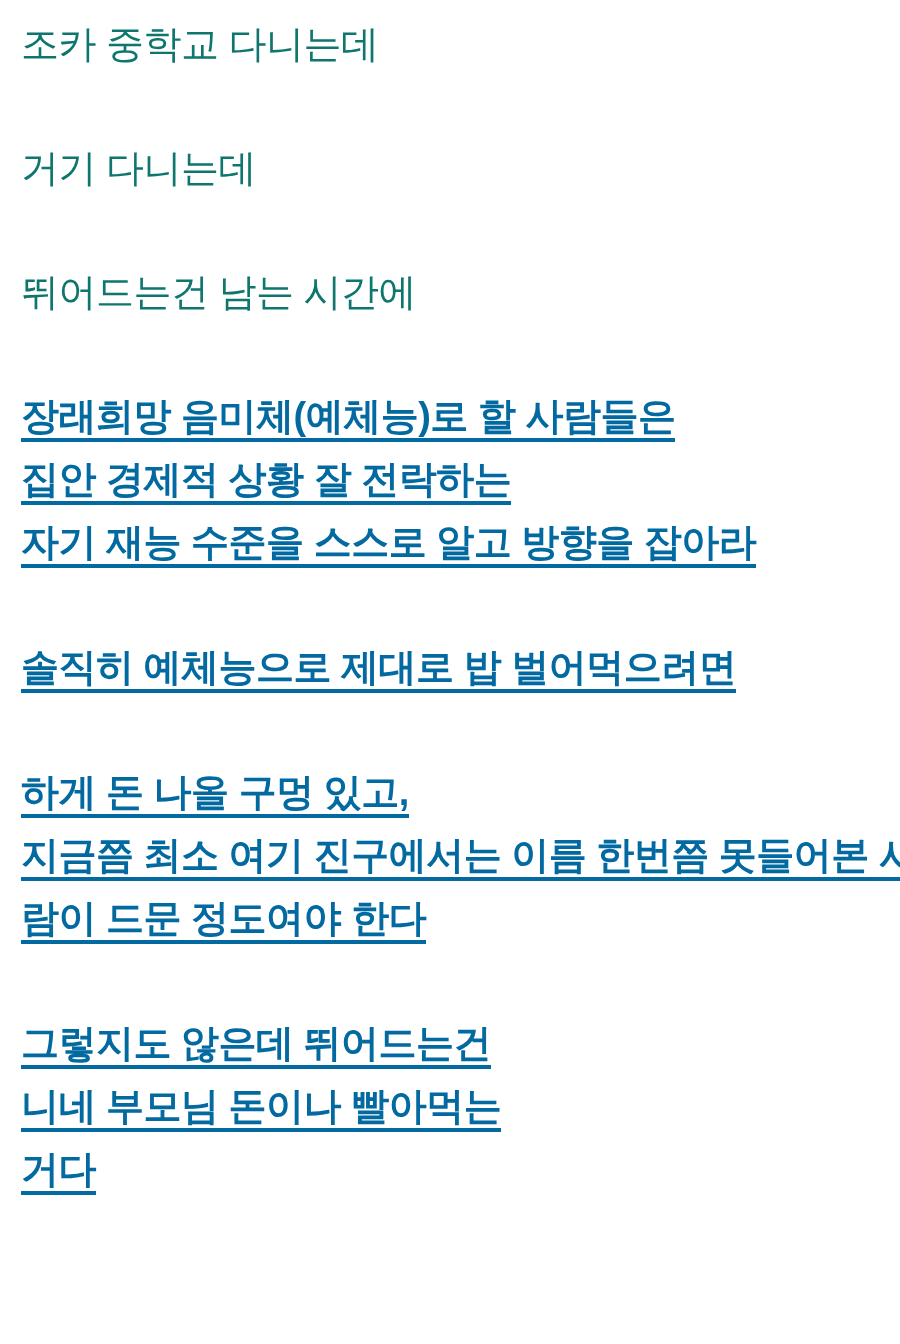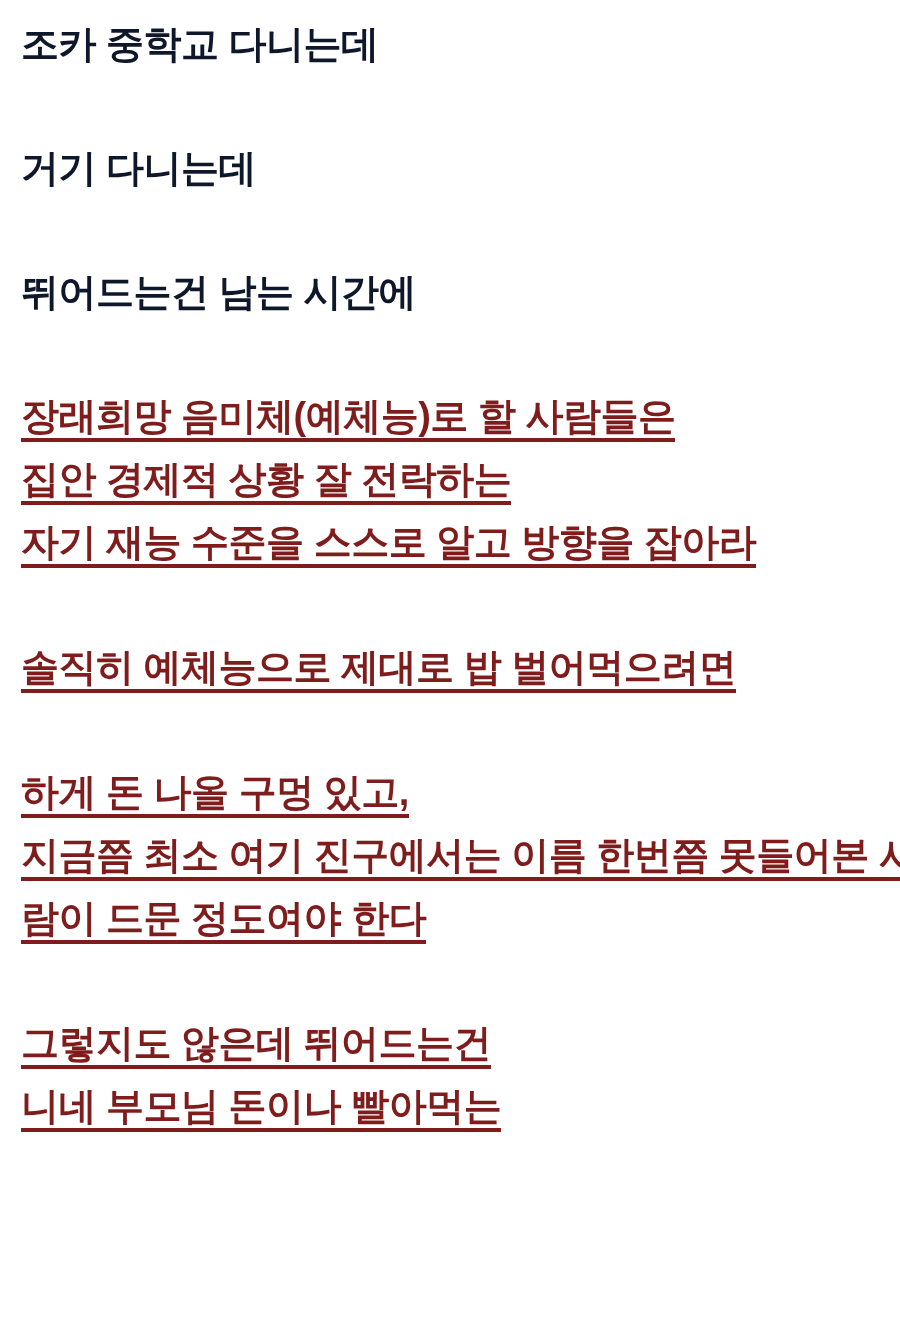--- a/index.html
+++ b/index.html
@@ -13,29 +13,29 @@
     overflow: hidden;
     font-family: "Liberation Sans", sans-serif;
   }
   .post {
     padding: 13px 18px 0 21px;
   }
   p.para {
     margin: 0 0 62px 0;
     font-size: 38px;
     line-height: 62px;
-    font-weight: 700;
-    color: #0f172a;
+    font-weight: 400;
+    color: #0f766e;
     letter-spacing: -0.5px;
     word-break: keep-all;
     white-space: nowrap;
   }
   p.para.emph {
     font-weight: 700;
-    color: #7f1d1d;
+    color: #0369a1;
     line-height: 63px;
   }
   .line {
     display: block;
   }
   .line > span {
     display: inline;
   }
   p.para.emph .line > span {
     border-bottom: 4px solid currentColor;
@@ -71,15 +71,16 @@
 
   <p class="para emph">
     <span class="line"><span>하게 돈 나올 구멍 있고,</span></span>
     <span class="line"><span>지금쯤 최소 여기 진구에서는 이름 한번쯤 못들어본 사</span></span>
     <span class="line"><span>람이 드문 정도여야 한다</span></span>
   </p>
 
   <p class="para emph">
     <span class="line"><span>그렇지도 않은데 뛰어드는건</span></span>
     <span class="line"><span>니네 부모님 돈이나 빨아먹는</span></span>
+    <span class="line"><span>거다</span></span>
   </p>
 
 </article>
 
 </body></html>

